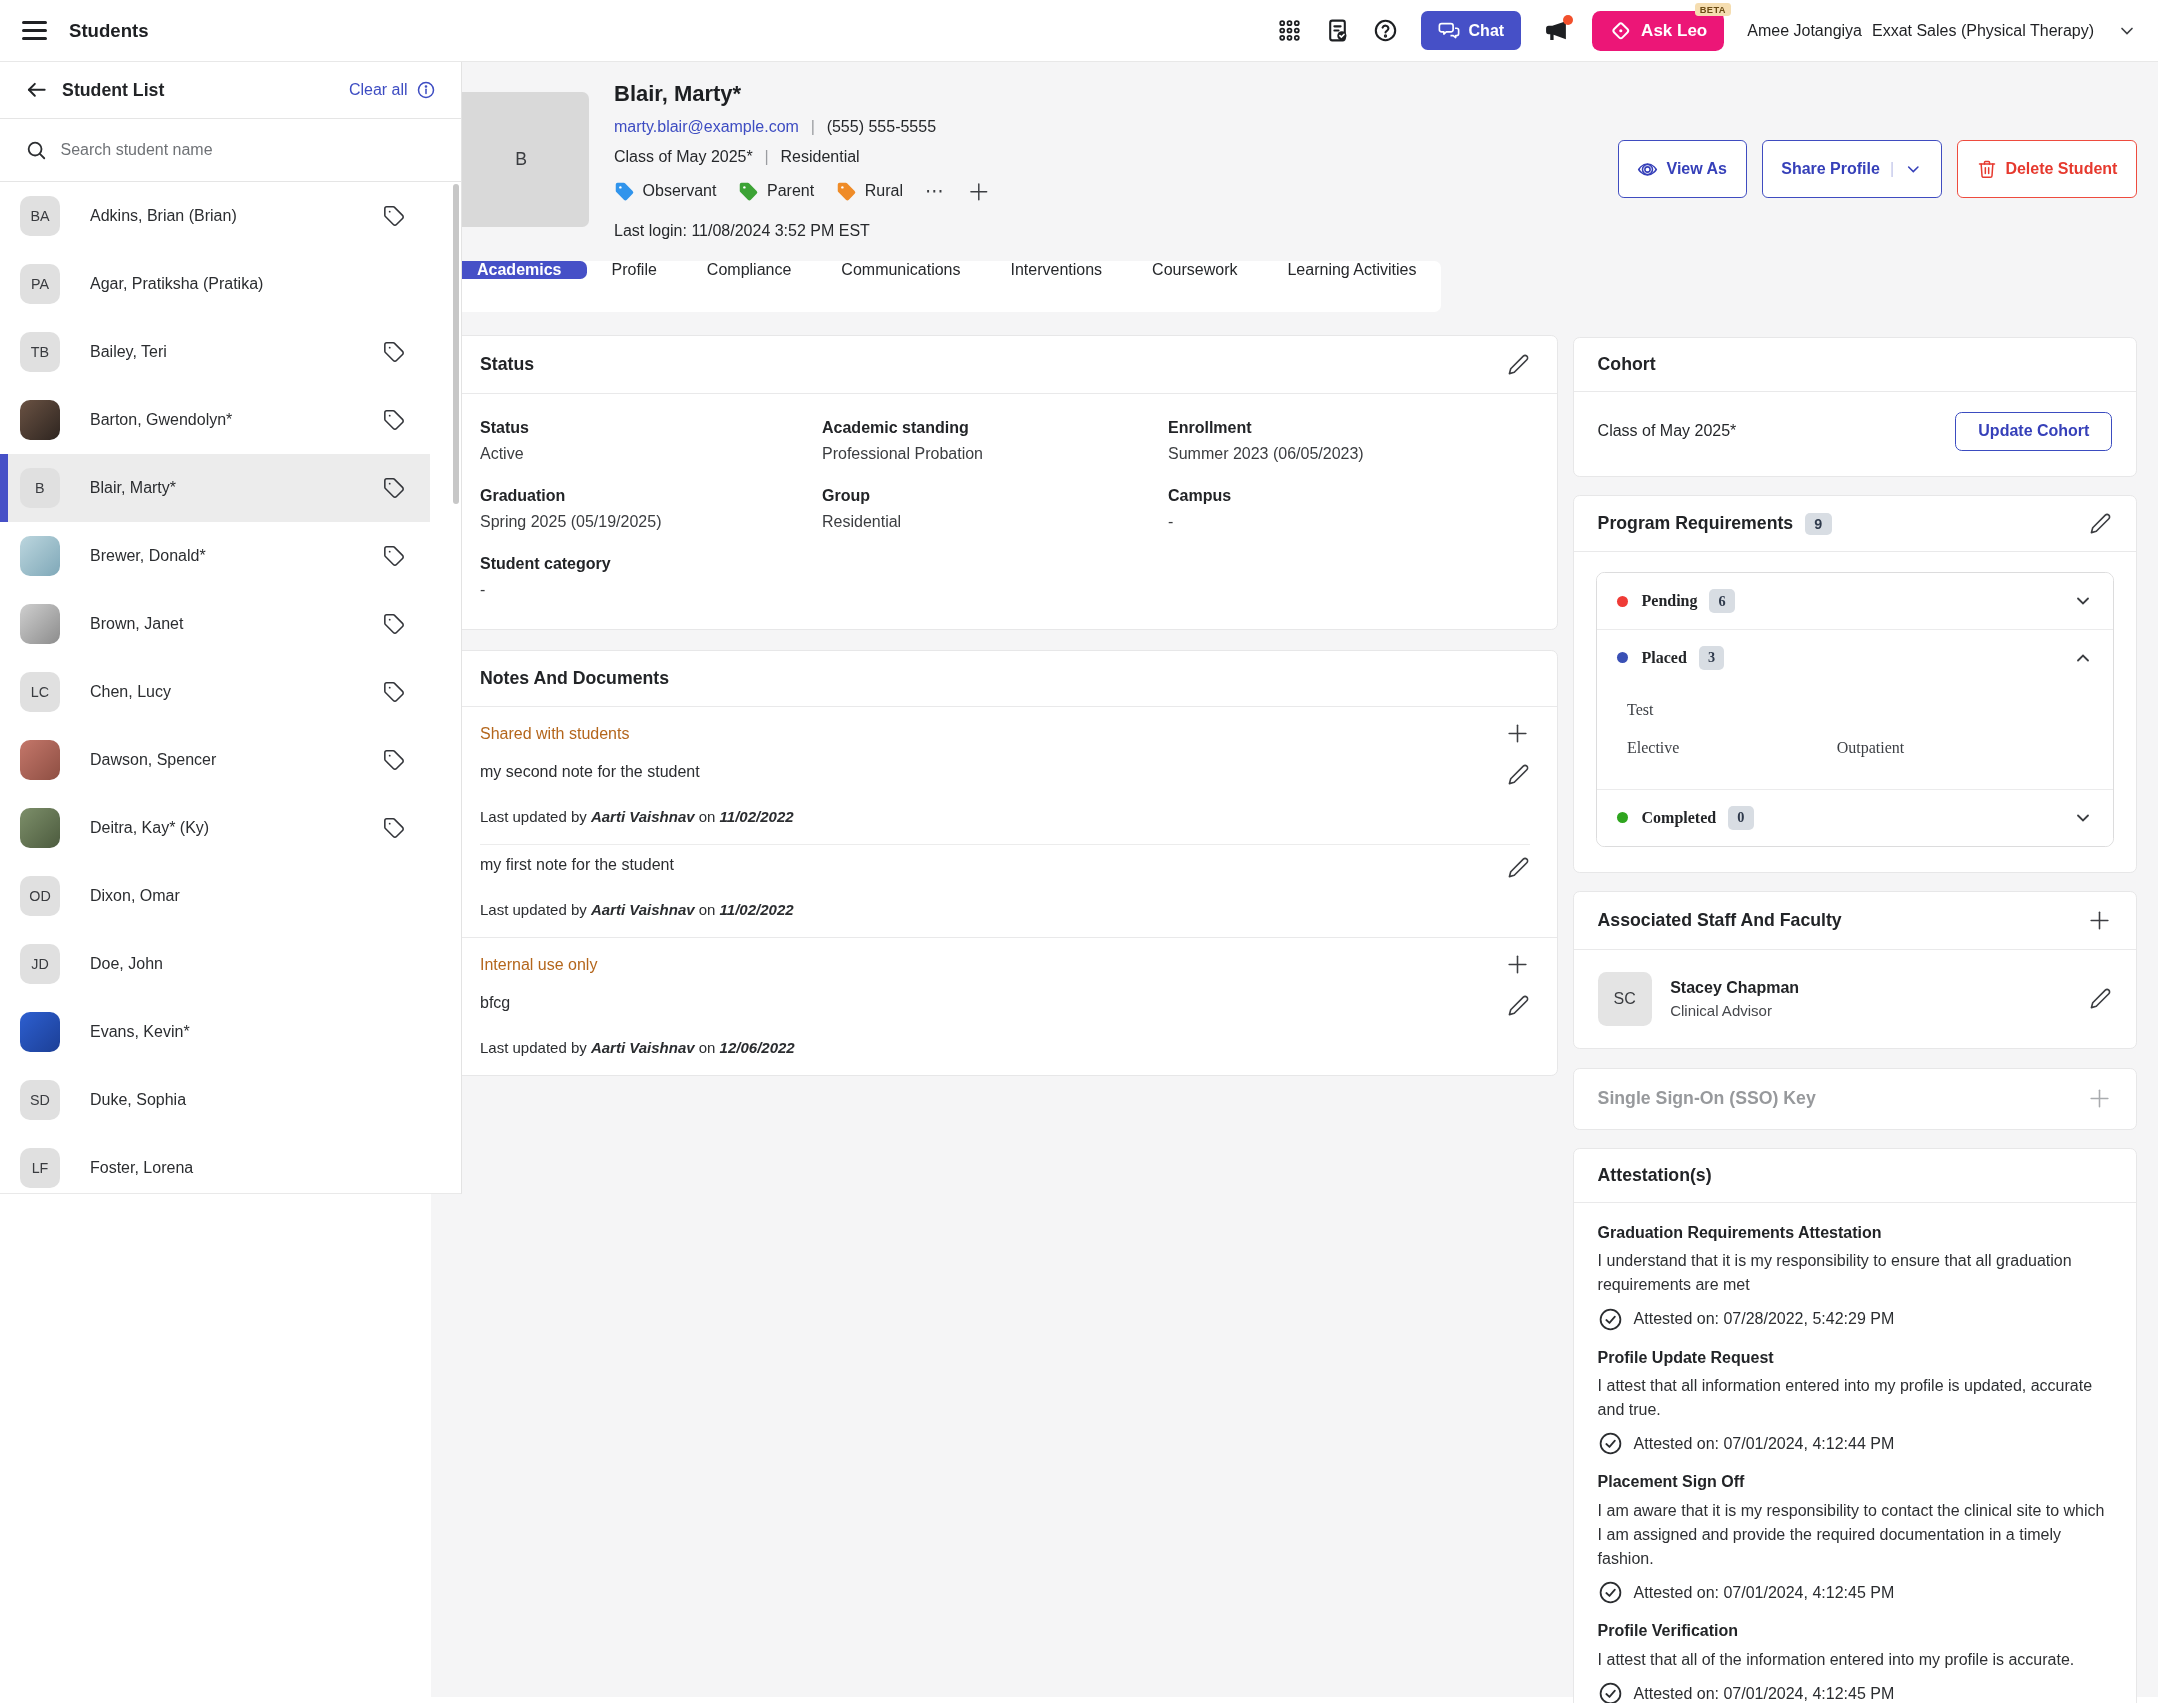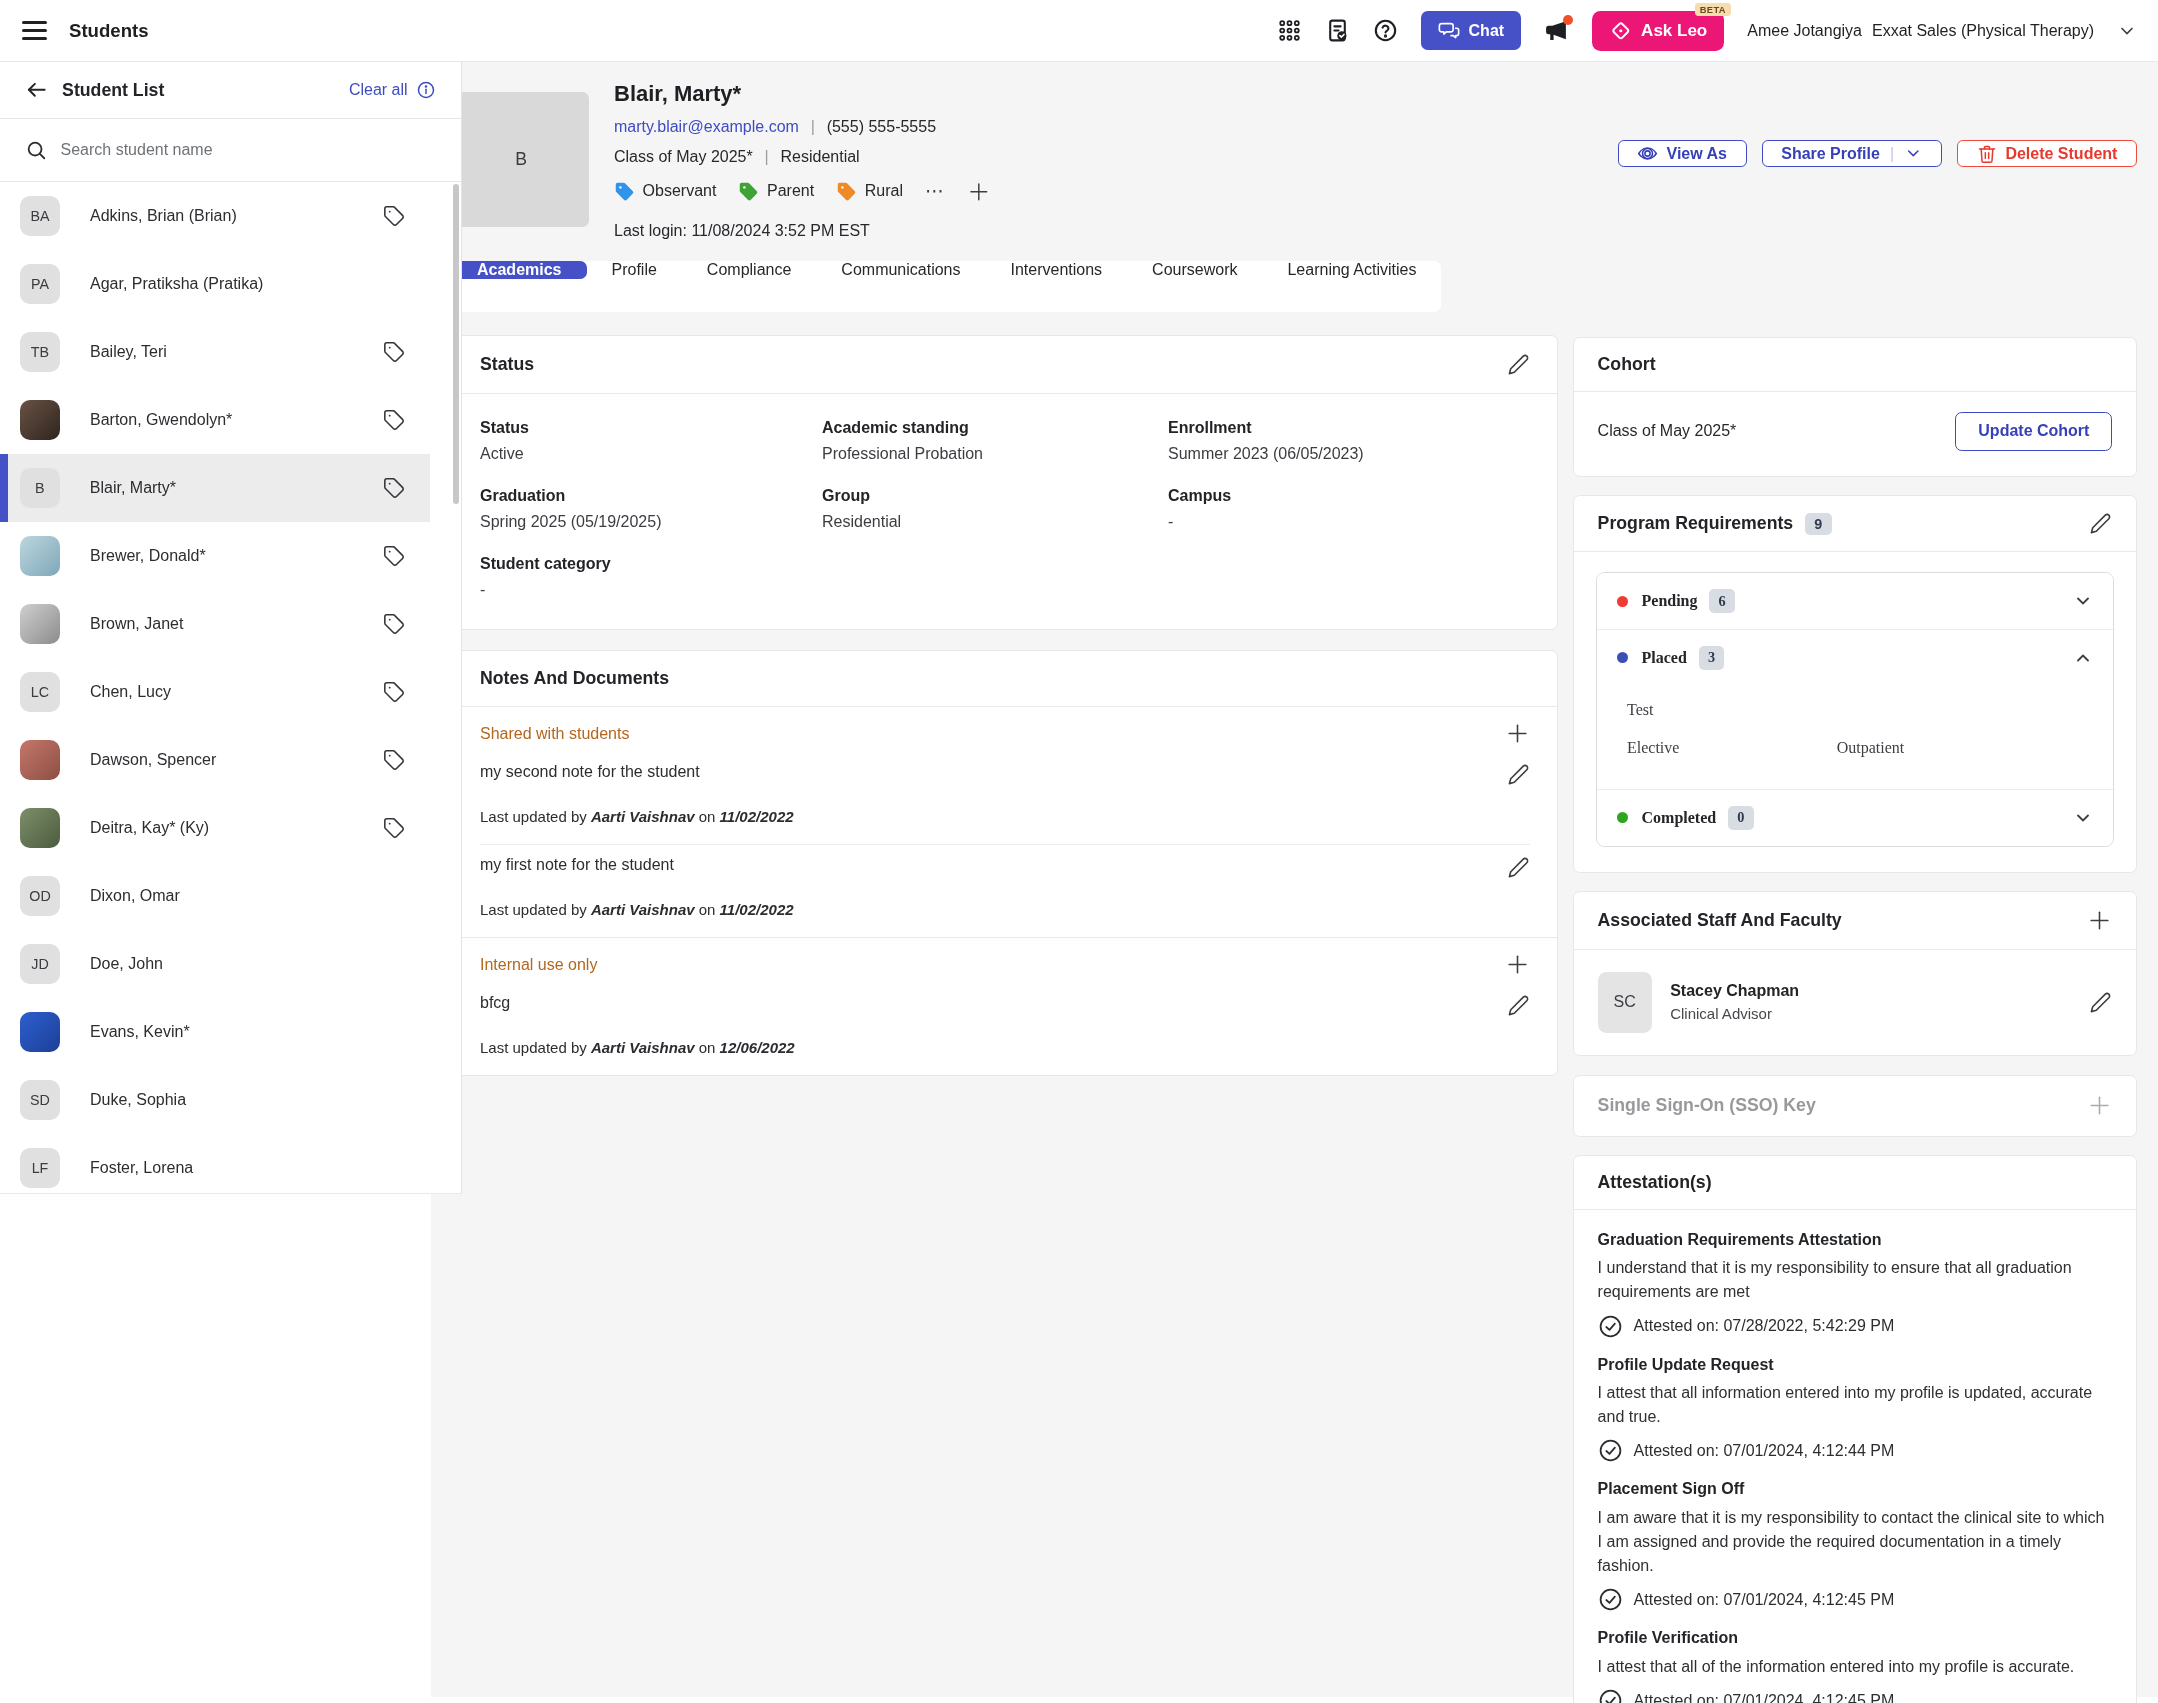--- a/index.html
+++ b/index.html
@@ -56,21 +56,21 @@
   .hdr-name { font-size:22px; font-weight:700; color:#1d1f22; }
   .hdr-line { display:flex; align-items:center; gap:11.8px; margin-top:11.8px; font-size:16px; color:#26282b; }
   .hdr-email { color:var(--link,#3d4cc2); cursor:pointer; }
   .hdr-sep { color:#9a9ca0; }
   .tag-row { display:flex; align-items:center; gap:22px; margin-top:13.5px; }
   .tag-chip { display:flex; align-items:center; gap:7.6px; font-size:16px; color:#26282b; }
   .more-dots { font-size:18.6px; letter-spacing:1.7px; color:#3c3e42; cursor:pointer; }
   .plus-sm { color:#3c3e42; cursor:pointer; }
   .last-login { margin-top:18.6px; font-size:16px; color:#26282b; }
   .hdr-actions { position:absolute; right:0; top:78px; display:flex; gap:15px; }
-  .btn-outline { display:flex; align-items:center; gap:8.4px; height:27px; padding:0 18.6px; background:#fff;
+  .btn-outline { display:flex; align-items:center; gap:8.4px; height:58px; padding:0 18.6px; background:#fff;
                  border:1.3px solid #3f4cc0; border-radius:5.9px; color:#3640b9; font-size:16px; font-weight:600; cursor:pointer;
                  font-family:"Liberation Sans", sans-serif; }
   .btn-outline .inner-sep { color:#c3c7ea; font-weight:400; margin:0 1.7px; }
   .btn-danger { border-color:#ee4b3e; color:var(--danger,#e6392e); }
 
   
   .main-col { position:absolute; left:452px; top:261px; width:1106px; z-index:1; }
   .tabs-bar { display:inline-flex; background:#fff; border-radius:6.7px; height:51px; align-items:flex-start; overflow:hidden; }
   .tab { display:flex; align-items:center; padding:0 25px; font-size:16px; color:#26282b; cursor:pointer; background:transparent; border:none; font-family:"Liberation Sans", sans-serif; }
   .tab.active { background:var(--accent,#4650c7); color:#fff; border-radius:6.7px; font-weight:600; }
@@ -109,21 +109,21 @@
   .accordion { margin:20px 22px 25px; border:0.8px solid #dcdcdd; border-radius:8.4px; overflow:hidden;font-family:Liberation Serif, serif; }
   .acc-row { display:flex; align-items:center; padding:16px 20px; cursor:pointer; background:#fff; }
   .acc-row + .acc-row, .acc-items + .acc-row { border-top:0.8px solid #ebebec; }
   .acc-dot { width:11px; height:11px; border-radius:50%; margin-right:13.5px; }
   .acc-label { font-size:16px; font-weight:600; color:#232528; }
   .acc-chev { margin-left:auto; color:#3c3e42; }
   .acc-items { padding:5px 0 22px; }
   .acc-item-row { display:flex; padding:10px 30px; font-size:16px; color:#3c3f44; }
   .acc-item-row .cell-l { width:46%; }
   .staff-body { display:flex; align-items:center; padding:22px 23.6px; }
-  .staff-avatar { width:54px; height:61px; border-radius:8.4px; background:#e4e4e4; display:flex; align-items:center;
+  .staff-avatar { width:54px; height:54px; border-radius:8.4px; background:#e4e4e4; display:flex; align-items:center;
                   justify-content:center; font-size:16px; color:#3a3c40; flex:0 0 54px; }
   .staff-meta { margin-left:18.6px; }
   .staff-name { font-size:16px; font-weight:700; color:#222427; }
   .staff-role { font-size:15px; color:#46484c; margin-top:5px; }
   .staff-body .icon-btn { margin-left:auto; }
   .sso-head { display:flex; align-items:center; padding:17.7px 23.6px; }
   .sso-title { font-size:17.7px; font-weight:700; color:#97999c; }
   .sso-head .icon-btn { margin-left:auto; color:#a9abae; cursor:default; }
   .att-body { padding:3.4px 23.6px 22px; }
   .att-item { margin-top:17px; }

